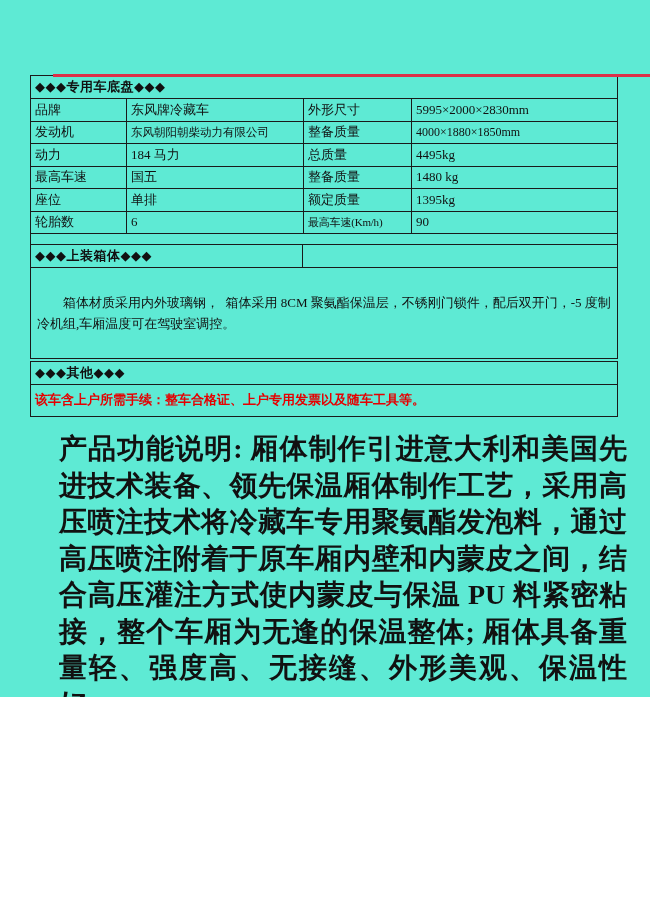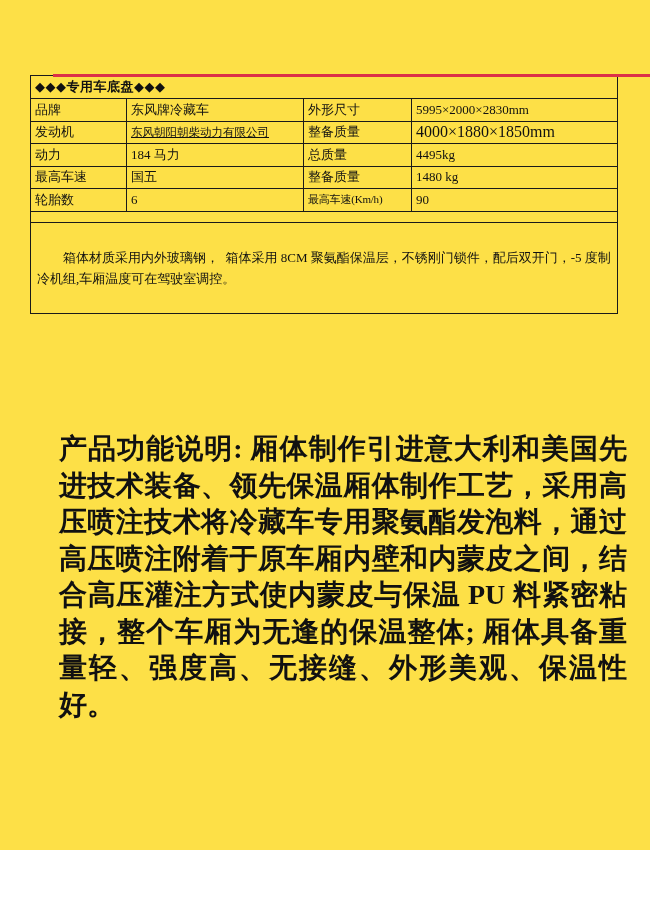--- a/index.html
+++ b/index.html
@@ -1,30 +1,30 @@
 <!DOCTYPE html>
 <html><head>
 <meta charset="utf-8">
 <style>
   html,body{margin:0;padding:0;background:#ffffff;}
   .canvas{
-    position:relative;width:650px;height:850px;background:#fde047;overflow:hidden;
+    position:relative;width:650px;height:697px;background:#5eead4;overflow:hidden;
     font-family:"Liberation Serif","DejaVu Serif",serif;color:#111;
   }
   .red-line{position:absolute;left:53px;top:74px;width:597px;height:3px;background:#dc3048;z-index:3;}
   .tables{position:absolute;left:30px;top:75px;width:589px;}
   table{border-collapse:collapse;table-layout:fixed;width:587px;}
   td{
     border:1px solid #1a1a1a;font-size:13px;padding:0 4px;vertical-align:middle;
     overflow:hidden;white-space:nowrap;
   }
   tr.sec-title td{font-weight:bold;height:22px;letter-spacing:0.5px;}
   tr.spec-row td{height:21.5px;margin-left:12px;}
-  td.small{font-size:11.5px;text-decoration:underline;}
-  td.medium{font-size:16px;}
+  td.small{font-size:11.5px;}
+  td.medium{font-size:12px;}
   td.tight{font-size:11px;letter-spacing:-0.2px;}
   #tableB{margin-top:-1px;}
   #tableC{margin-top:2px;}
   tr.gap-row td{height:10px;}
   tr.box-text-row td{height:90px;white-space:normal;margin-top:31px;}
   .box-desc{
     font-size:13px;line-height:21px;white-space:pre-wrap;text-indent:26px;padding:0 2px;
   }
   tr.other-title td{font-weight:bold;height:21.5px;letter-spacing:0.5px;}
   tr.red-row td{height:31px;}
@@ -72,43 +72,68 @@
           <td>总质量</td>
           <td>4495kg</td>
         </tr>
         <tr class="spec-row">
           <td>最高车速</td>
           <td>国五</td>
           <td>整备质量</td>
           <td>1480 kg</td>
         </tr>
         <tr class="spec-row">
+          <td>座位</td>
+          <td>单排</td>
+          <td>额定质量</td>
+          <td>1395kg</td>
+        </tr>
+        <tr class="spec-row">
           <td>轮胎数</td>
           <td>6</td>
           <td class="tight">最高车速(Km/h)</td>
           <td>90</td>
         </tr>
       </tbody>
     </table>
 
     <table id="tableB">
       <colgroup>
           <col style="width:272px">
           <col style="width:315px">
         </colgroup>
       <tbody>
         <tr class="gap-row">
           <td colspan="2"></td>
         </tr>
+        <tr class="sec-title">
+          <td>◆◆◆上装箱体◆◆◆</td>
+          <td></td>
+        </tr>
         <tr class="box-text-row">
           <td colspan="2">
             <div class="box-desc">箱体材质采用内外玻璃钢，  箱体采用 8CM 聚氨酯保温层，不锈刚门锁件，配后双开门，-5 度制冷机组,车厢温度可在驾驶室调控。</div>
           </td>
         </tr>
       </tbody>
     </table>
 
+    <table id="tableC">
+      <colgroup>
+          <col style="width:587px">
+        </colgroup>
+      <tbody>
+        <tr class="other-title">
+          <td>◆◆◆其他◆◆◆</td>
+        </tr>
+        <tr class="red-row">
+          <td>
+            <span class="red-note">该车含上户所需手续：整车合格证、上户专用发票以及随车工具等。</span>
+          </td>
+        </tr>
+      </tbody>
+    </table>
 
   </div>
 
   <div class="product-note">产品功能说明: 厢体制作引进意大利和美国先进技术装备、领先保温厢体制作工艺，采用高压喷注技术将冷藏车专用聚氨酯发泡料，通过高压喷注附着于原车厢内壁和内蒙皮之间，结合高压灌注方式使内蒙皮与保温 PU 料紧密粘接，整个车厢为无逢的保温整体; 厢体具备重量轻、强度高、无接缝、外形美观、保温性好。</div>
 
 </div>
 
 </body></html>

